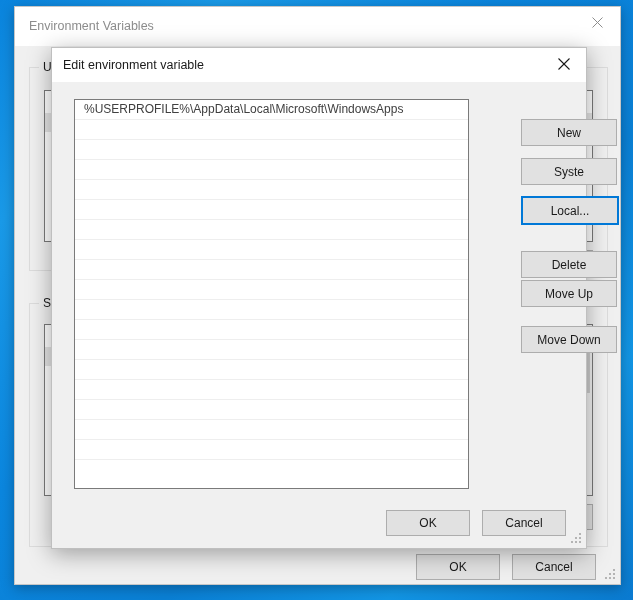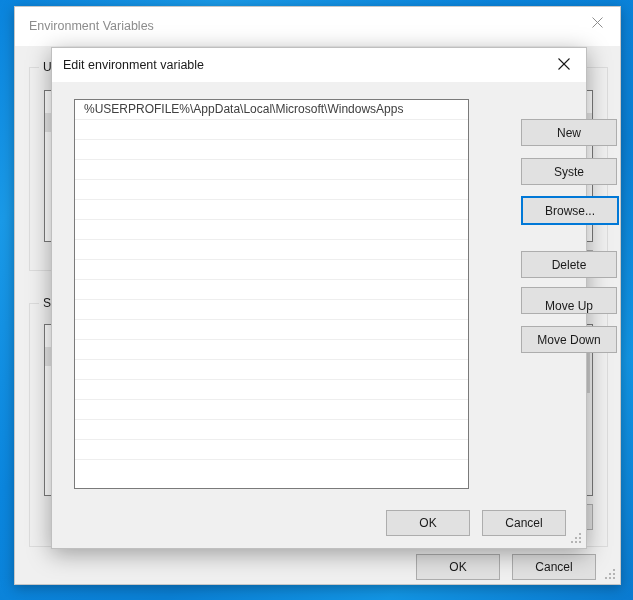--- a/index.html
+++ b/index.html
@@ -334,26 +334,26 @@
       </div>
   </div>
 
   <div class="dlg-btn" style="top:51px;">
     <span>New</span>
   </div>
   <div class="dlg-btn" style="top:90px;">
     <span>Syste</span>
   </div>
   <div class="dlg-btn focused" style="top:128px;">
-    <span>Browse...</span>
+    <span>Local...</span>
   </div>
   <div class="dlg-btn" style="top:183px;">
     <span>Delete</span>
   </div>
-  <div class="dlg-btn" style="top:219px;align-items:flex-end;">
+  <div class="dlg-btn" style="top:212px;">
     <span>Move Up</span>
   </div>
   <div class="dlg-btn" style="top:258px;">
     <span>Move Down</span>
   </div>
 
   <div class="dlg-bottom-btn" style="left:334px; top:462px;">
     <span>OK</span>
   </div>
   <div class="dlg-bottom-btn" style="left:430px; top:462px;">

